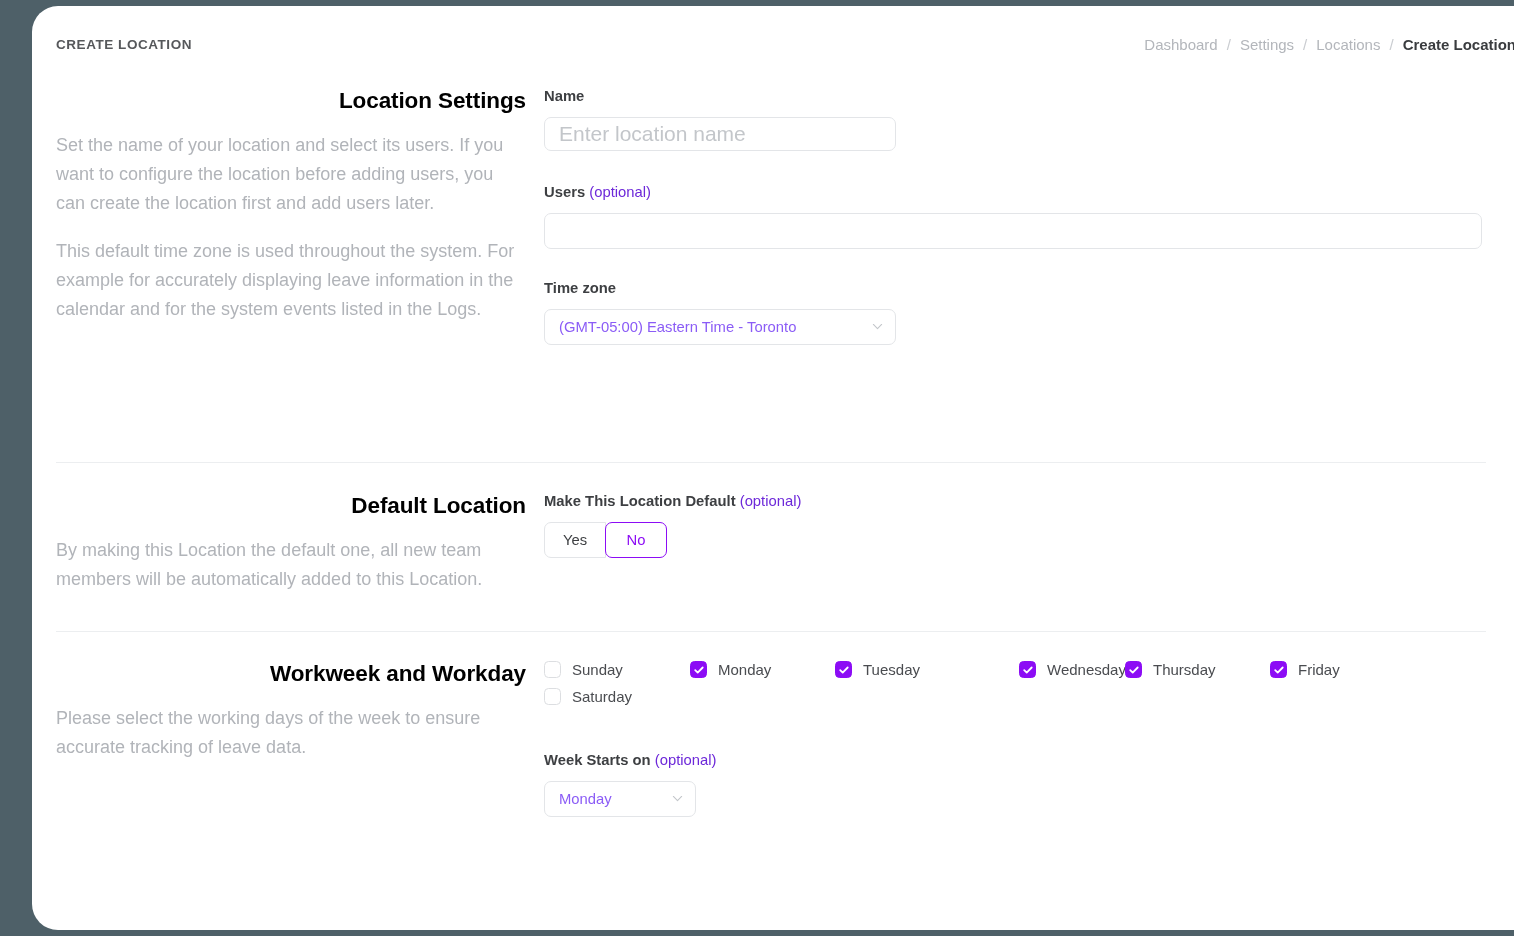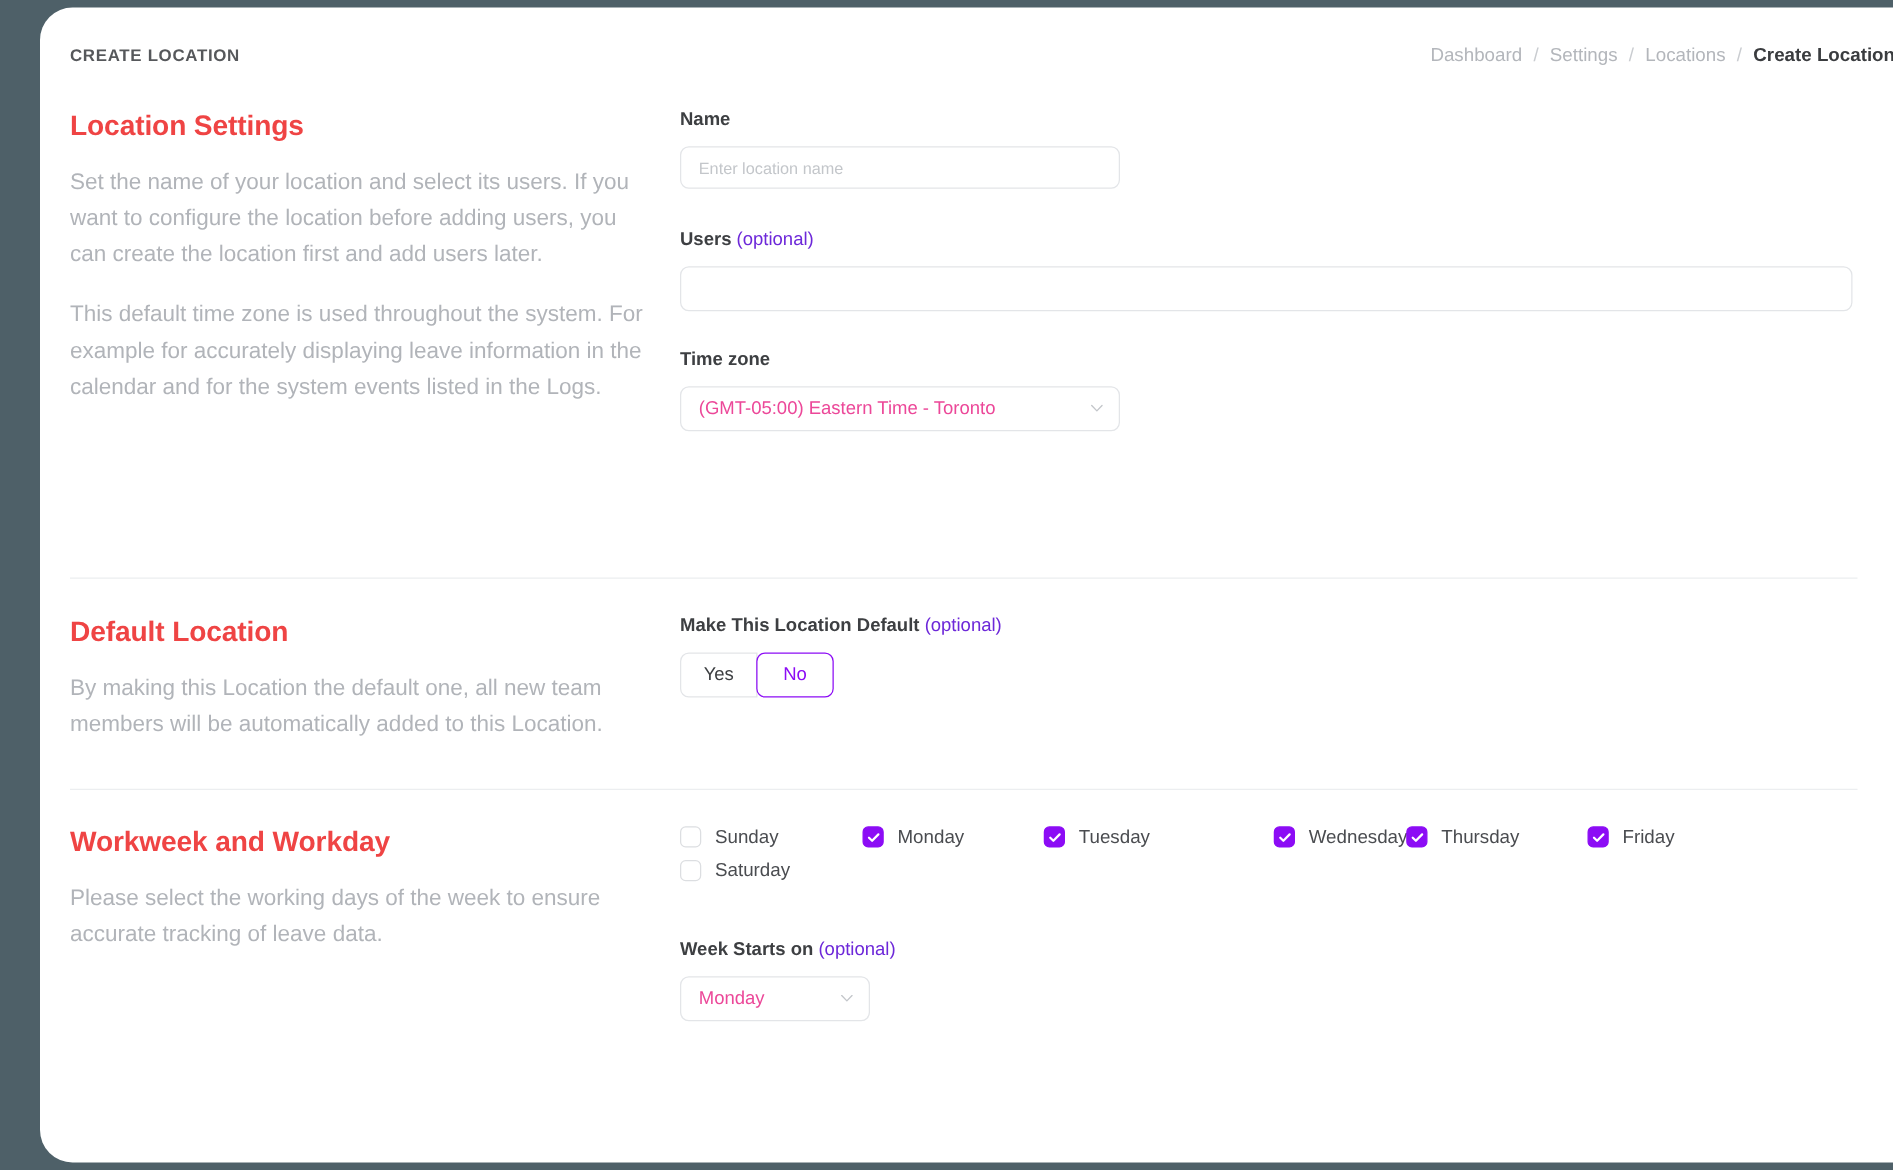--- a/index.html
+++ b/index.html
@@ -74,23 +74,24 @@
   }
   .sec-right {
     position: absolute;
     left: 512px;
     width: 940px;
   }
 
   .sec-title {
     font-size: 22.5px;
     font-weight: bold;
-    color: #ef4444;
+    color: #000000;
     letter-spacing: -0.1px;
     margin-bottom: 17px;
+    text-align: right;
   }
   .sec-desc {
     font-size: 18px;
     line-height: 29px;
     color: #b1b4b9;
   }
   .sec-desc + .sec-desc { margin-top: 19px; }
 
   .divider {
     position: absolute;
@@ -113,40 +114,40 @@
     font-weight: normal;
   }
 
   .text-input {
     width: 352px;
     height: 34px;
     border: 1px solid #e3e5e8;
     border-radius: 7px;
     background: #fff;
     font-family: "Liberation Sans", sans-serif;
-    font-size: 13px;
+    font-size: 21px;
     color: #3d3f42;
     padding: 0 14px;
     outline: none;
   }
   .text-input::placeholder { color: #c3c6ca; }
   .text-input.wide { width: 938px; height: 36px; }
 
   .select-box {
     position: relative;
     width: 352px;
     height: 36px;
     border: 1px solid #e3e5e8;
     border-radius: 7px;
     background: #fff;
     display: flex;
     align-items: center;
     padding: 0 14px;
     font-size: 14.8px;
-    color: #ec4899;
+    color: #8b5cf6;
     cursor: pointer;
   }
   .select-box.narrow { width: 152px; }
   .chev {
     position: absolute;
     right: 12px;
     top: 50%;
     width: 11px;
     height: 11px;
     margin-top: -6px;

